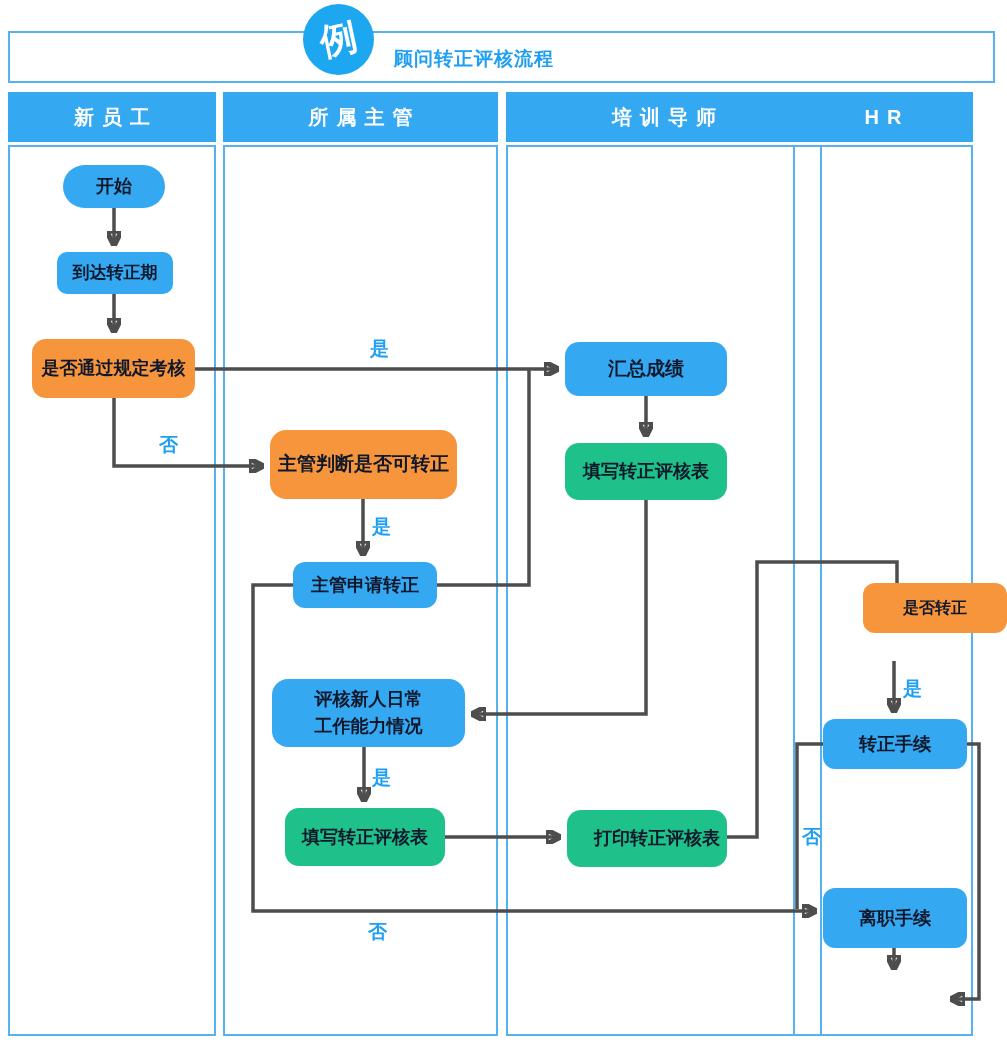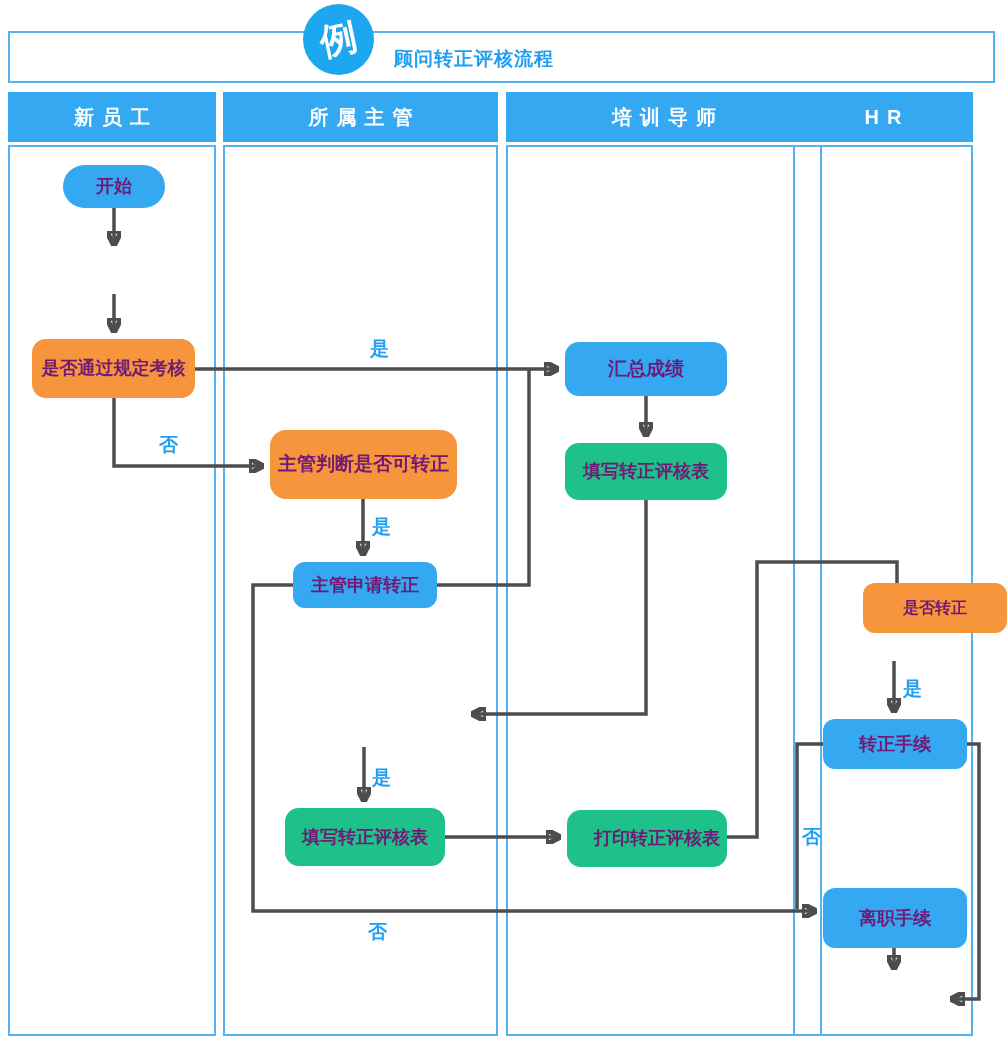--- a/index.html
+++ b/index.html
@@ -36,21 +36,21 @@
   .lh1,.lb1{left:8px;width:208px;}
   .lh2,.lb2{left:223px;width:275px;}
   .lh3,.lb3{left:506px;width:316px;}
   .lh4,.lb4{left:793px;width:180px;}
   
   svg.connectors{position:absolute;left:0;top:0;width:1007px;height:1042px;z-index:2;}
   svg.connectors path{fill:none;stroke:#4d4d4d;stroke-width:3.5px;}
   
   .node{
     position:absolute;z-index:3;display:flex;flex-direction:column;align-items:center;justify-content:center;
-    color:#701a75;font-weight:bold;text-align:center;box-sizing:border-box;line-height:1.5;
+    color:#0f172a;font-weight:bold;text-align:center;box-sizing:border-box;line-height:1.5;
   }
   .blue{background:#35a8f2;}
   .orange{background:#f7953d;}
   .green{background:#1ec189;}
   .n-start{left:63px;top:165px;width:102px;height:43px;border-radius:22px;font-size:18px;}
   .n-reach{left:57px;top:252px;width:116px;height:42px;border-radius:10px;font-size:17px;}
   .n-pass{left:32px;top:339px;width:163px;height:59px;border-radius:14px;font-size:18px;}
   .n-judge{left:270px;top:430px;width:187px;height:69px;border-radius:16px;font-size:19px;}
   .n-apply{left:293px;top:562px;width:144px;height:46px;border-radius:12px;font-size:18px;}
   .n-evaluate{left:272px;top:679px;width:193px;height:68px;border-radius:16px;font-size:18px;}
@@ -113,23 +113,28 @@
     <path d="M445 837 L558 837" marker-end="url(#arrow)"></path>
     <path d="M727 837 L757 837 L757 562 L897 562 L897 602" marker-end="url(#arrow)"></path>
     <path d="M894 661 L894 710" marker-end="url(#arrow)"></path>
     <path d="M823 744 L797 744 L797 909"></path>
     <path d="M293 585 L253 585 L253 911 L814 911" marker-end="url(#arrow)"></path>
     <path d="M894 938 L894 967" marker-end="url(#arrow)"></path>
     <path d="M967 744 L979 744 L979 999 L953 999" marker-end="url(#arrow)"></path>
   </svg>
 
   <div class="node blue n-start">开始</div>
+  <div class="node blue n-reach">到达转正期</div>
   <div class="node orange n-pass">是否通过规定考核</div>
   <div class="node orange n-judge">主管判断是否可转正</div>
   <div class="node blue n-apply">主管申请转正</div>
+  <div class="node blue n-evaluate">
+    <span>评核新人日常</span>
+    <span>工作能力情况</span>
+  </div>
   <div class="node green n-fillsup">填写转正评核表</div>
   <div class="node blue n-summary">汇总成绩</div>
   <div class="node green n-filltutor">填写转正评核表</div>
   <div class="node green n-print">打印转正评核表</div>
   <div class="node orange n-confirm">是否转正</div>
   <div class="node blue n-regular">转正手续</div>
   <div class="node blue n-leave">离职手续</div>
 
   <div class="edge-label el-pass-yes">是</div>
   <div class="edge-label el-pass-no">否</div>

